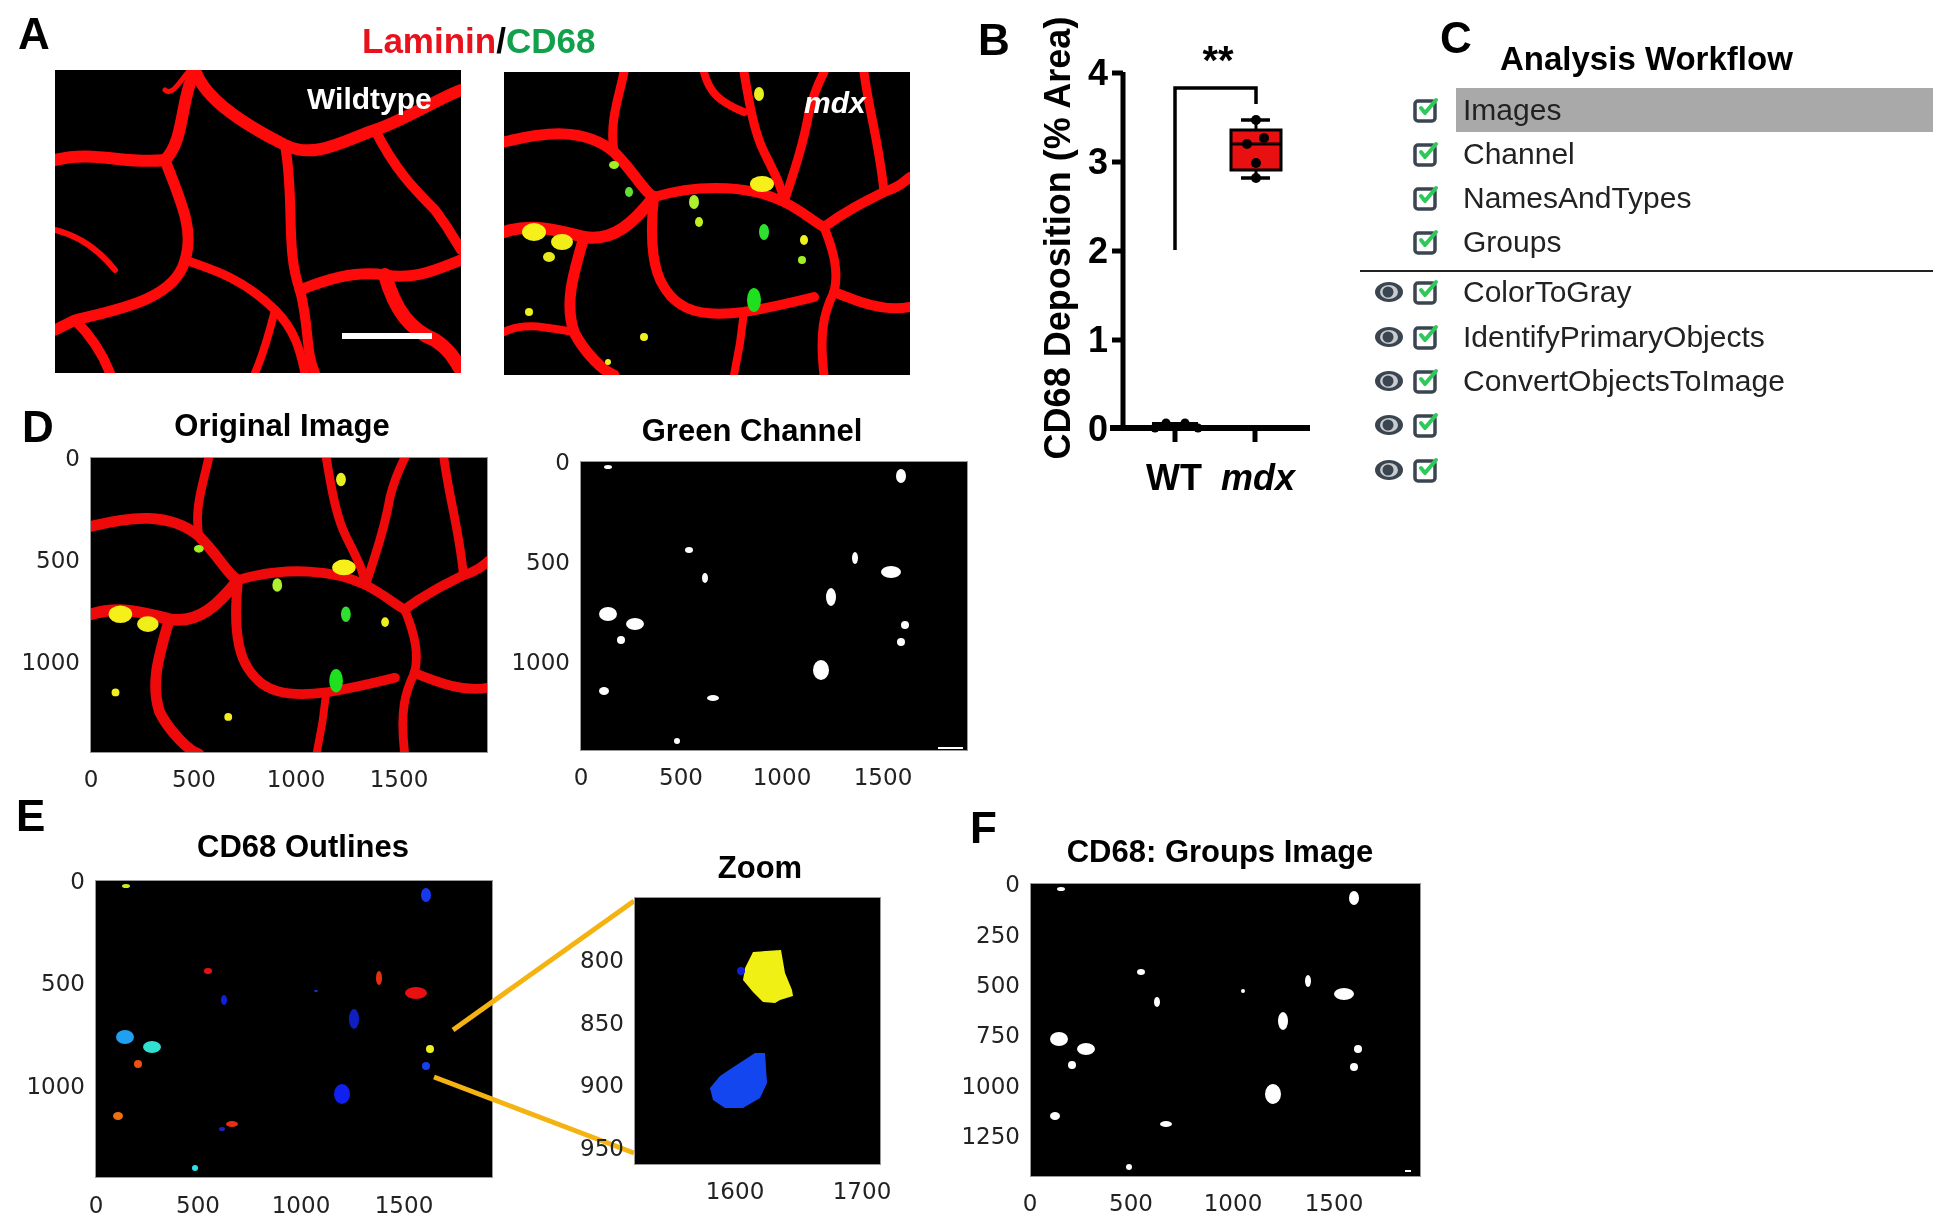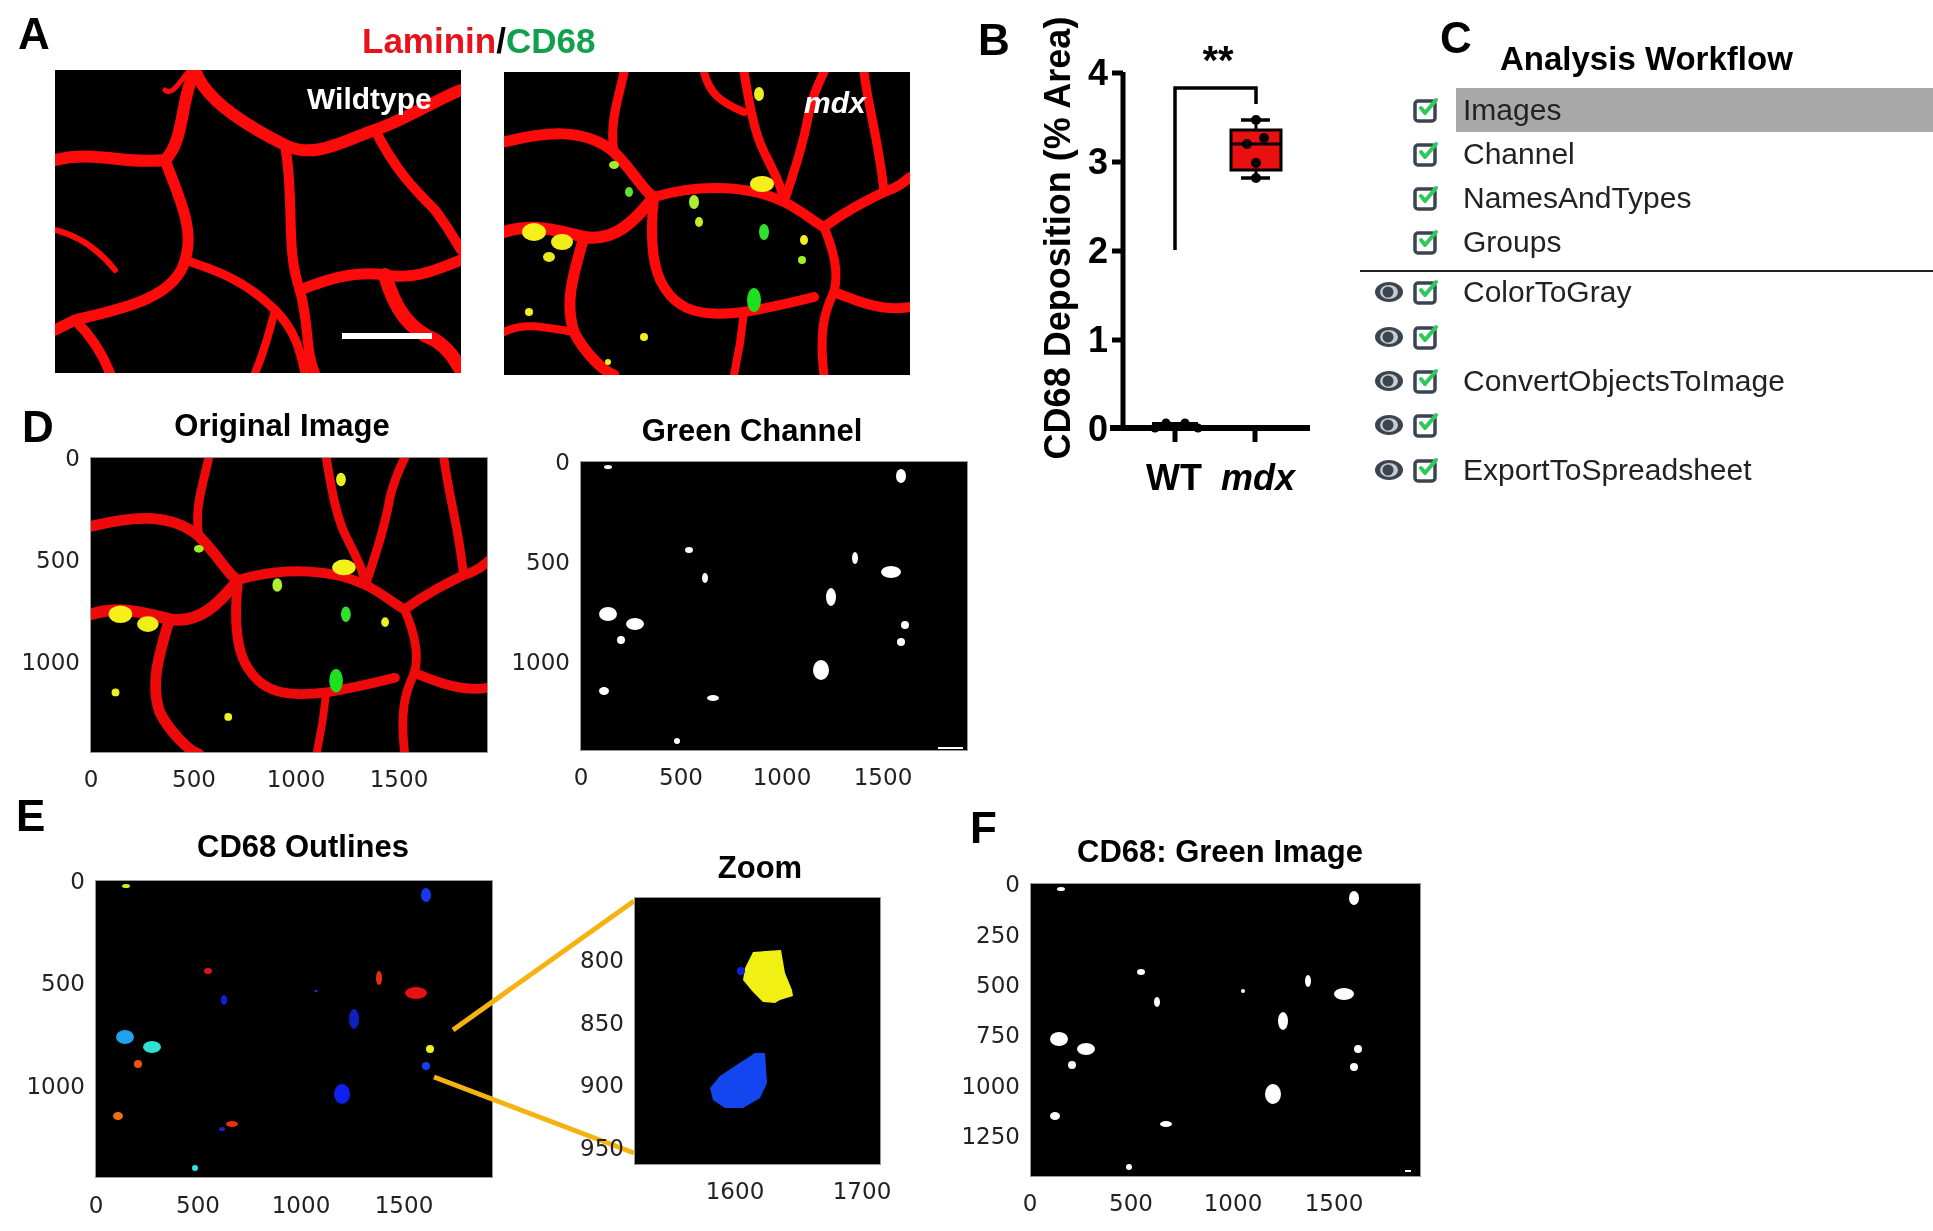--- a/index.html
+++ b/index.html
@@ -194,20 +194,21 @@
 <div class="wf-row" style="top:315px;">
   <svg class="eye" viewBox="0 0 30 22">
       <ellipse cx="15" cy="11" rx="14" ry="10" fill="#3a4550"></ellipse>
       <ellipse cx="15" cy="11" rx="9" ry="7" fill="#c8ccd0"></ellipse>
       <circle cx="14" cy="11" r="5.5" fill="#3a4550"></circle>
     </svg>
   <svg class="chk" viewBox="0 0 28 28">
       <rect x="3" y="5" width="20" height="20" rx="3" fill="none" stroke="#3a4550" stroke-width="3.5"></rect>
       <path d="M9,12 L13,17 L24,4" fill="none" stroke="#2ec95a" stroke-width="4" stroke-linecap="round" stroke-linejoin="round"></path>
     </svg>
+  <span class="label">IdentifyPrimaryObjects</span>
 </div>
 <div class="wf-row" style="top:359px;">
   <svg class="eye" viewBox="0 0 30 22">
       <ellipse cx="15" cy="11" rx="14" ry="10" fill="#3a4550"></ellipse>
       <ellipse cx="15" cy="11" rx="9" ry="7" fill="#c8ccd0"></ellipse>
       <circle cx="14" cy="11" r="5.5" fill="#3a4550"></circle>
     </svg>
   <svg class="chk" viewBox="0 0 28 28">
       <rect x="3" y="5" width="20" height="20" rx="3" fill="none" stroke="#3a4550" stroke-width="3.5"></rect>
       <path d="M9,12 L13,17 L24,4" fill="none" stroke="#2ec95a" stroke-width="4" stroke-linecap="round" stroke-linejoin="round"></path>
@@ -228,21 +229,20 @@
 <div class="wf-row" style="top:448px;">
   <svg class="eye" viewBox="0 0 30 22">
       <ellipse cx="15" cy="11" rx="14" ry="10" fill="#3a4550"></ellipse>
       <ellipse cx="15" cy="11" rx="9" ry="7" fill="#c8ccd0"></ellipse>
       <circle cx="14" cy="11" r="5.5" fill="#3a4550"></circle>
     </svg>
   <svg class="chk" viewBox="0 0 28 28">
       <rect x="3" y="5" width="20" height="20" rx="3" fill="none" stroke="#3a4550" stroke-width="3.5"></rect>
       <path d="M9,12 L13,17 L24,4" fill="none" stroke="#2ec95a" stroke-width="4" stroke-linecap="round" stroke-linejoin="round"></path>
     </svg>
-  <span class="label">ExportToSpreadsheet</span>
 </div>
 
 <div class="panel-letter" style="left:22px;top:405px;">D</div>
 <div class="plot-title" style="left:282px;top:410px;">Original Image</div>
 <div class="img-frame" style="left:90px;top:457px;width:398px;height:296px;">
   <svg width="398" height="296" viewBox="0 0 406 303" preserveAspectRatio="none">
     <rect width="406" height="303" fill="#000"></rect>
     <g fill="none" stroke="#ee0a0a" stroke-linecap="round" stroke-linejoin="round">
       <path d="M0,70 C40,60 80,55 110,80 C130,100 140,120 150,125" stroke-width="11"></path>
       <path d="M110,80 C105,50 115,25 120,0" stroke-width="9"></path>
@@ -362,21 +362,21 @@
   </svg>
 </div>
 <div class="mpl-tick y" style="left:624px;top:960px;">800</div>
 <div class="mpl-tick y" style="left:624px;top:1023px;">850</div>
 <div class="mpl-tick y" style="left:624px;top:1085px;">900</div>
 <div class="mpl-tick y" style="left:624px;top:1148px;">950</div>
 <div class="mpl-tick x" style="left:735px;top:1180px;">1600</div>
 <div class="mpl-tick x" style="left:862px;top:1180px;">1700</div>
 
 <div class="panel-letter" style="left:970px;top:806px;">F</div>
-<div class="plot-title" style="left:1220px;top:836px;">CD68: Green Image</div>
+<div class="plot-title" style="left:1220px;top:836px;">CD68: Groups Image</div>
 <div class="img-frame" style="left:1030px;top:883px;width:391px;height:294px;">
   <svg width="391" height="294" viewBox="0 0 391 294">
     <rect width="391" height="294" fill="#000"></rect>
     <g fill="#fff">
       <ellipse cx="30" cy="5" rx="4" ry="2"></ellipse>
       <ellipse cx="323" cy="14" rx="5" ry="7"></ellipse>
       <ellipse cx="110" cy="88" rx="4" ry="3"></ellipse>
       <ellipse cx="126" cy="118" rx="3" ry="5"></ellipse>
       <ellipse cx="212" cy="107" rx="2" ry="2"></ellipse>
       <ellipse cx="277" cy="97" rx="3" ry="6"></ellipse>

